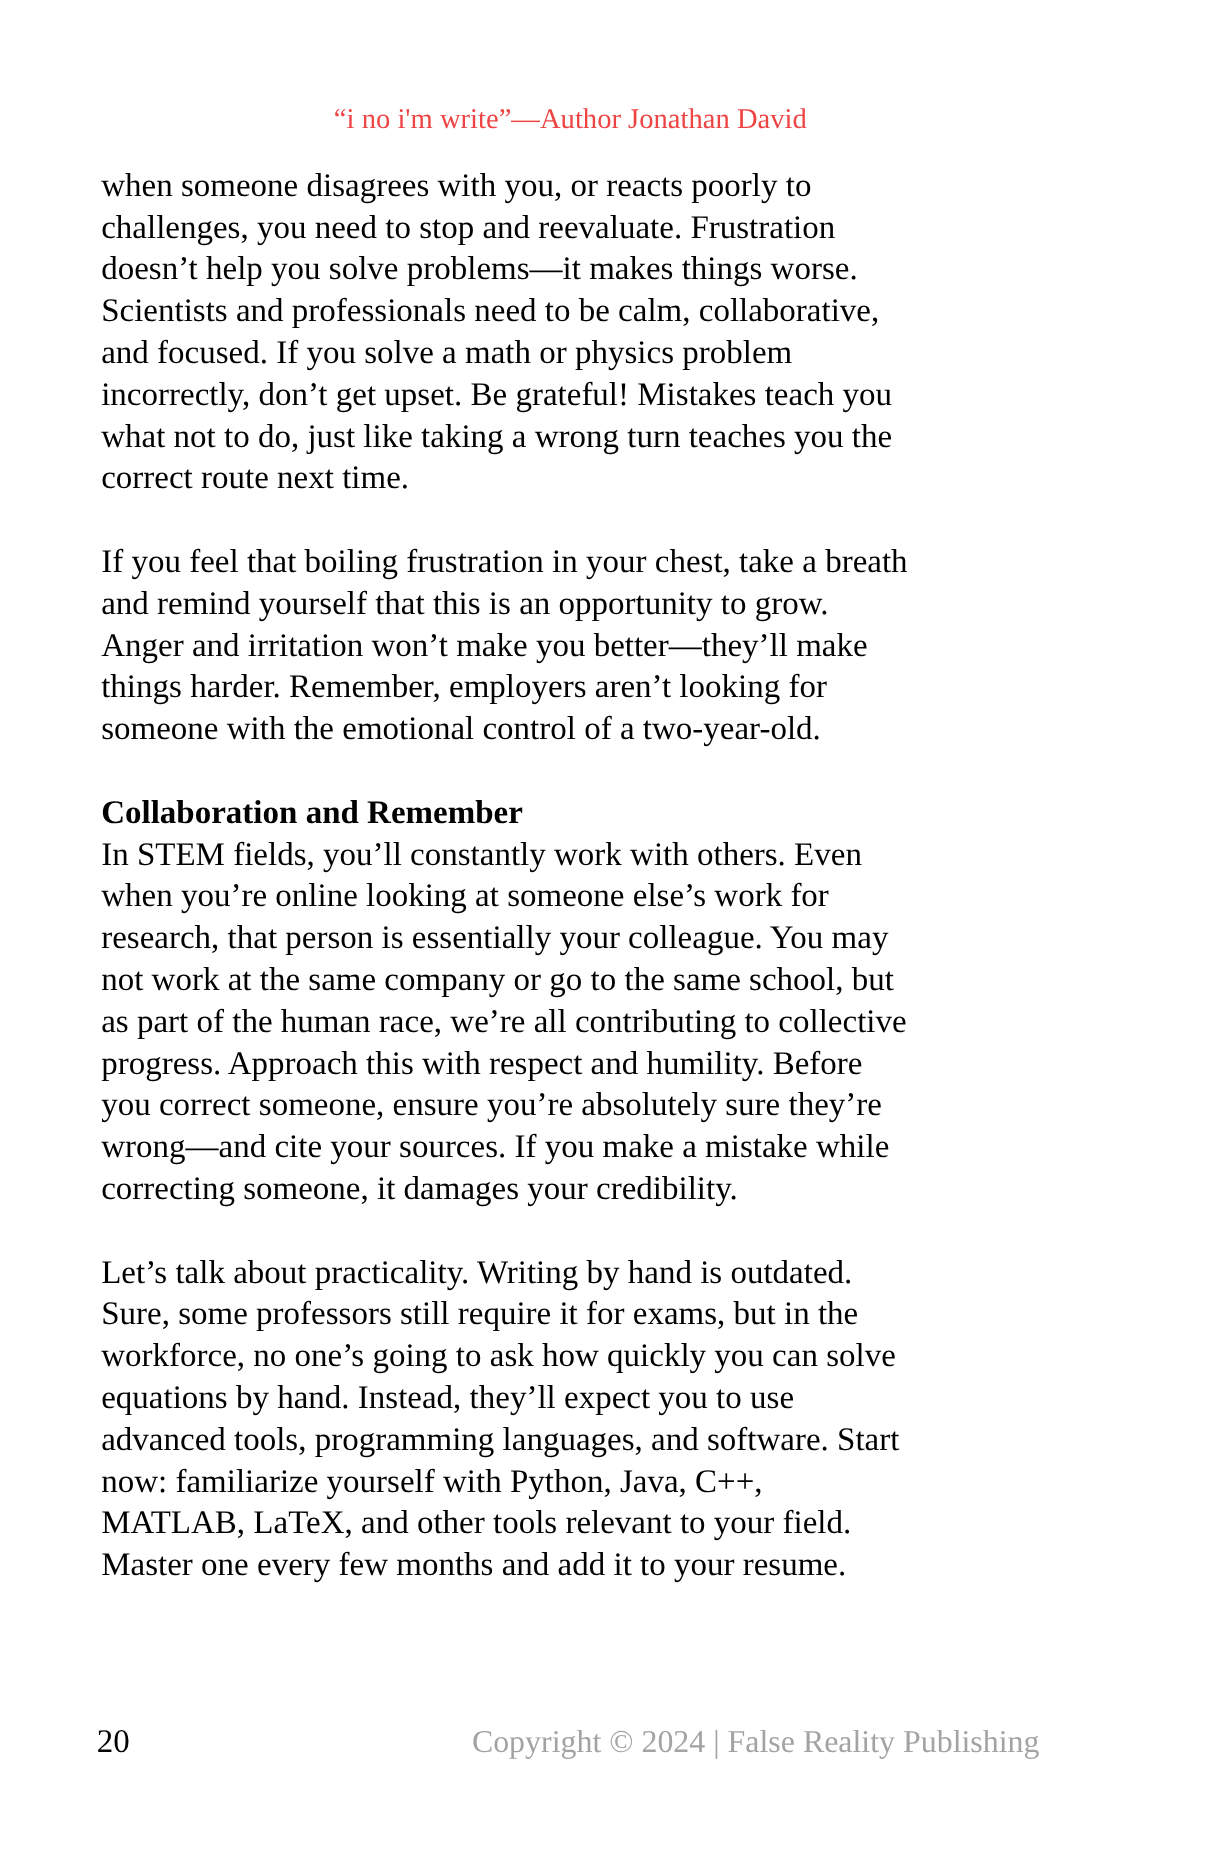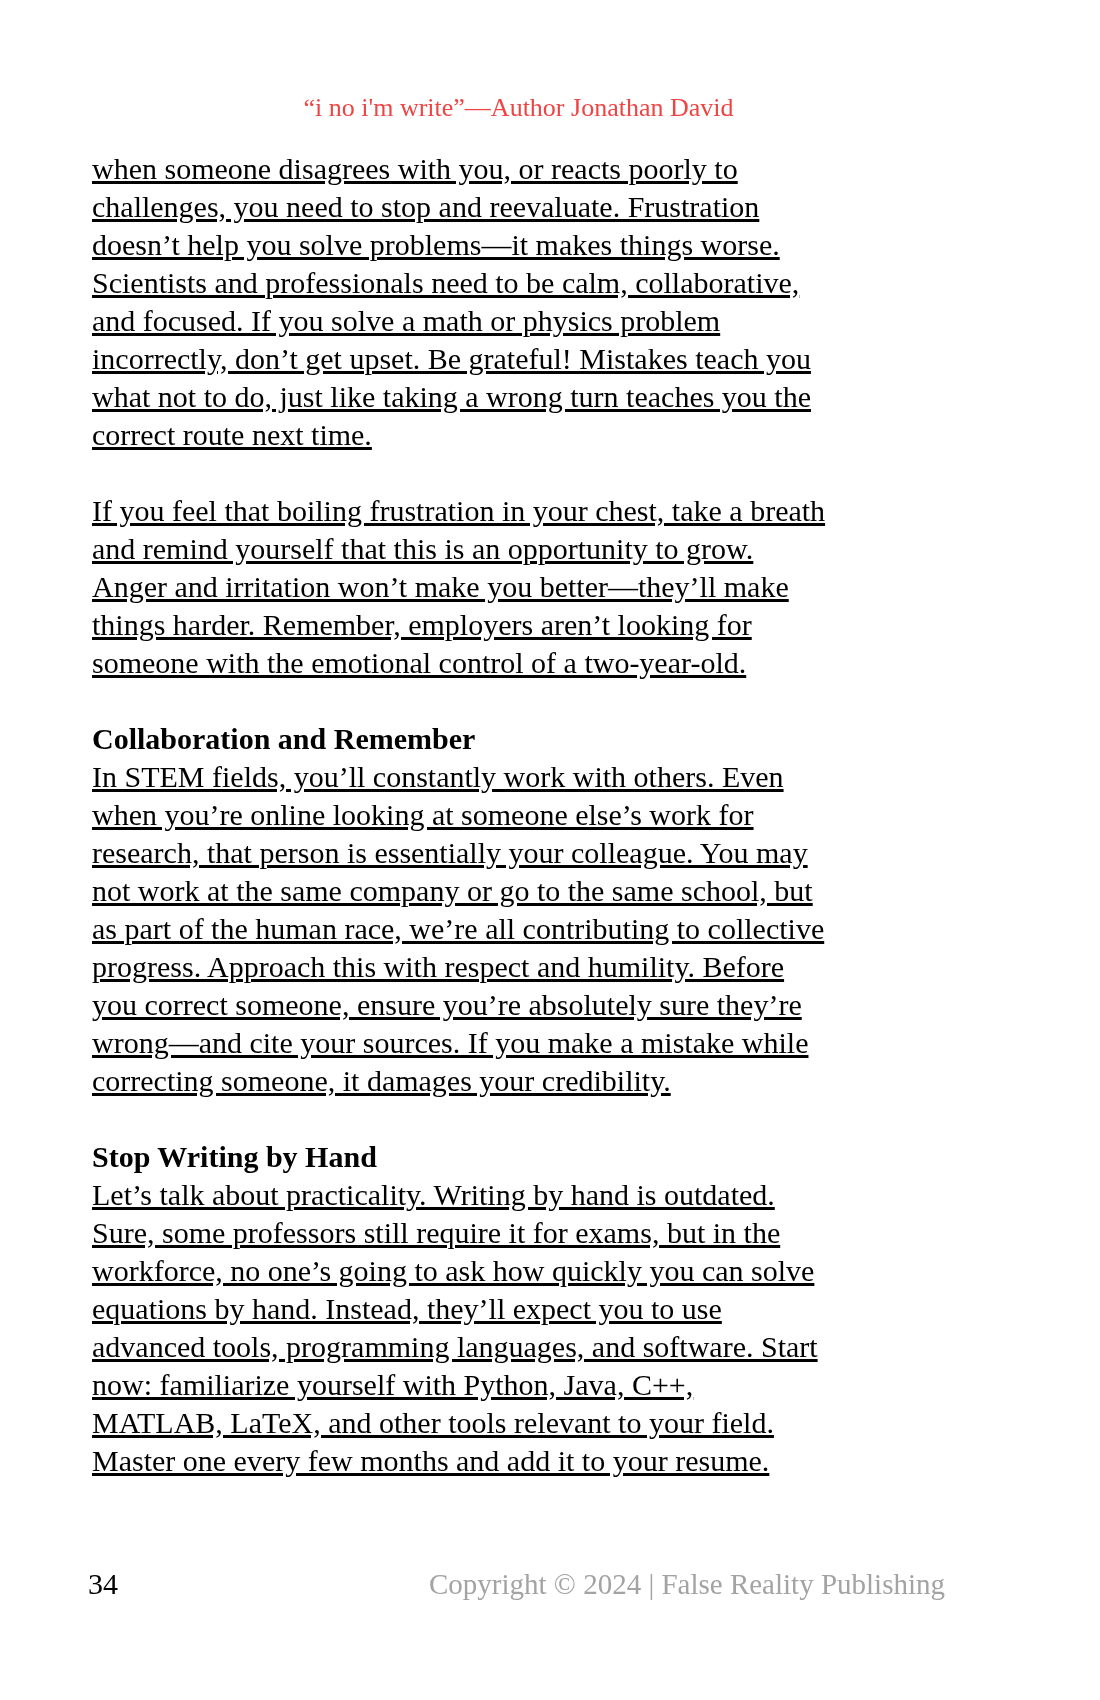--- a/index.html
+++ b/index.html
@@ -30,21 +30,20 @@
     position: absolute;
     top: 150px;
     left: 92px;
     width: 870px;
     font-size: 30px;
     line-height: 38px;
   }
   .para {
     margin: 0 0 38px 0;
     white-space: pre;
-    text-decoration: underline;
   }
   .section-heading {
     margin: 0;
     font-size: 30px;
     line-height: 38px;
     font-weight: bold;
   }
   .page-footer {
     position: absolute;
     top: 1566px;
@@ -101,31 +100,30 @@
 research, that person is essentially your colleague. You may
 not work at the same company or go to the same school, but
 as part of the human race, we’re all contributing to collective
 progress. Approach this with respect and humility. Before
 you correct someone, ensure you’re absolutely sure they’re
 wrong—and cite your sources. If you make a mistake while
 correcting someone, it damages your credibility.</div>
     </div>
 
     <div class="section">
-      <h2 class="section-heading">Stop Writing by Hand</h2>
       <div class="para">Let’s talk about practicality. Writing by hand is outdated.
 Sure, some professors still require it for exams, but in the
 workforce, no one’s going to ask how quickly you can solve
 equations by hand. Instead, they’ll expect you to use
 advanced tools, programming languages, and software. Start
 now: familiarize yourself with Python, Java, C++,
 MATLAB, LaTeX, and other tools relevant to your field.
 Master one every few months and add it to your resume.</div>
     </div>
 
   </div>
 
   <div class="page-footer">
-    <span class="page-number">34</span>
+    <span class="page-number">20</span>
     <span class="copyright">Copyright © 2024 | False Reality Publishing</span>
   </div>
 
 </div>
 
 </body></html>

